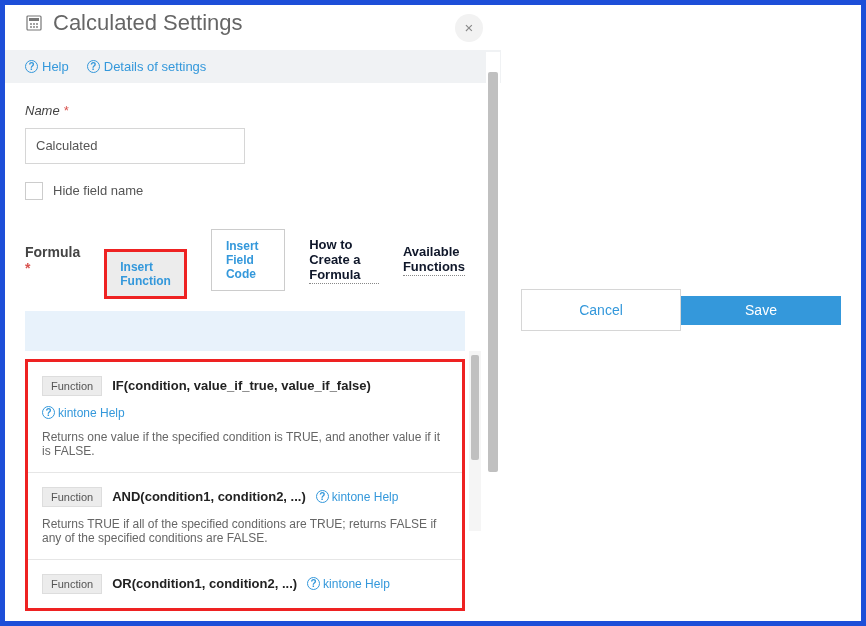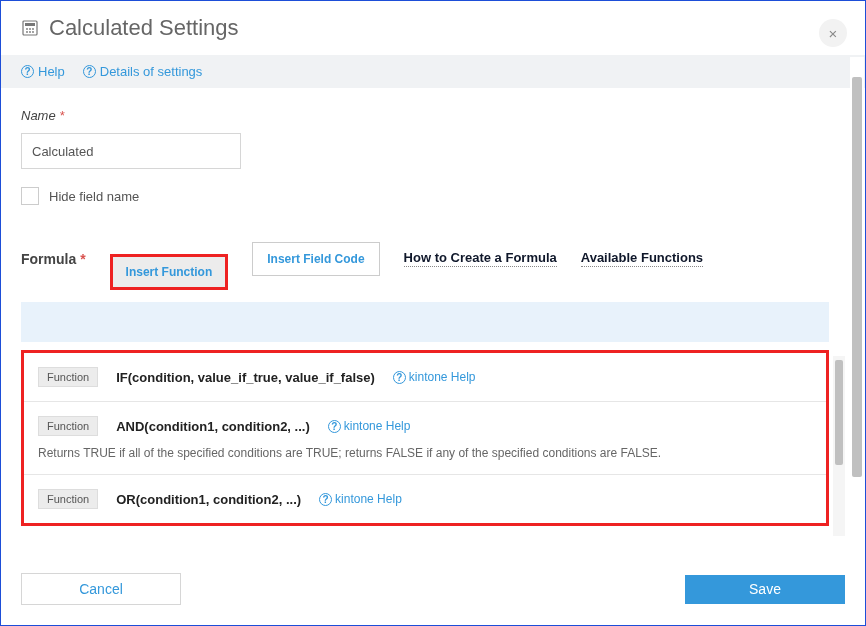--- a/index.html
+++ b/index.html
@@ -1,17 +1,17 @@
 <!DOCTYPE html>
 <html><head>
   <meta charset="utf-8">
   <style>
     * { box-sizing: border-box; margin: 0; padding: 0; }
     body { font-family: Arial, sans-serif; font-size: 13px; color: #333; background: #fff; }
-    .dialog { width: 866px; height: 626px; border: 1px solid #1d4ed8; position: relative; display: flex; flex-direction: column; }
+    .dialog { width: 866px; height: 626px; border: 5px solid #1d4ed8; position: relative; display: flex; flex-direction: row; align-items: center; }
     .content-area { flex: 1; overflow: hidden; position: relative; }
     .scroll-track-right { position: absolute; right: 1px; top: 56px; width: 14px; height: 480px; background: #fff; }
     .scroll-thumb-right { position: absolute; top: 20px; left: 2px; width: 10px; height: 400px; background: #c0c0c0; border-radius: 2px; }
     .scroll-track-inner { position: absolute; right: 20px; top: 355px; width: 12px; height: 180px; background: #f5f5f5; }
     .scroll-thumb-inner { position: absolute; top: 4px; left: 2px; width: 8px; height: 105px; background: #c0c0c0; border-radius: 2px; }
     .header { display: flex; align-items: center; padding: 14px 20px; }
     .header-icon { width: 18px; height: 18px; margin-right: 10px; display: inline-flex; align-items: center; justify-content: center; }
     .header-title { font-size: 22px; font-weight: 300; color: #666; }
     .close-btn { position: absolute; right: 18px; top: 18px; width: 28px; height: 28px; border-radius: 50%; background: #f2f2f2; display: flex; align-items: center; justify-content: center; color: #888; cursor: pointer; font-size: 15px; }
     .help-bar { background: #f0f2f4; padding: 9px 20px; display: flex; gap: 18px; }
@@ -25,27 +25,27 @@
     .hide-label { font-size: 13px; color: #555; }
     .formula-row { margin-top: 22px; display: flex; align-items: center; gap: 24px; font-weight: bold; }
     .formula-lbl { font-size: 14px; color: #444; }
     .btn-box { border: 1px solid #ccc; padding: 9px 14px; font-size: 12px; color: #3498db; background: #fff; cursor: pointer; }
     .btn-box.highlight { border: 3px solid #e22; background: #ececec; padding: 8px 13px; margin-top: 27px; }
     .text-link { font-size: 13px; color: #0f172a; border-bottom: 1px dotted #888; padding-bottom: 1px; cursor: pointer; }
     .formula-bar { margin-top: 12px; height: 40px; background: #e8f2fb; border: none; }
     .func-list { margin-top: 8px; border: 3px solid #e22; padding: 0; }
     .func-item { border-top: 1px solid #e6e6e6; padding: 14px 14px; }
     .func-item:first-child { border-top: none; }
-    .func-head { display: flex; align-items: center; gap: 18px; flex-wrap: wrap; }
+    .func-head { display: flex; align-items: center; gap: 10px; flex-wrap: wrap; }
     .tag { background: #ececec; border: 1px solid #ddd; padding: 3px 8px; font-size: 11px; color: #555; }
     .sig { font-size: 13px; font-weight: bold; color: #222; }
     .help-small { color: #3498db; font-size: 12px; display: inline-flex; align-items: center; gap: 3px; cursor: pointer; }
     .desc { margin-top: 10px; font-size: 12px; color: #666; }
     .footer { padding: 14px 20px 20px 20px; display: flex; justify-content: space-between; align-items: center; background:#fff; }
-    .cancel-btn { border: 1px solid #d6d6d6; background: #fff; color: #3498db; width: 160px; height: 32px; font-size: 14px; cursor: pointer; }
+    .cancel-btn { border: 1px solid #d6d6d6; background: #fff; color: #3498db; width: 160px; height: 42px; font-size: 14px; cursor: pointer; }
     .save-btn { border: none; background: #3498db; color: #fff; width: 160px; height: 29px; font-size: 14px; cursor: pointer; }
     .q-mark { display:inline-block; width:13px; height:13px; border:1.5px solid #3498db; border-radius:50%; font-size:10px; line-height:12px; text-align:center; color:#3498db; font-weight:bold; }
   </style>
 </head>
 <body>
 
 <div class="dialog">
 
   <div class="content-area">
 
@@ -109,20 +109,21 @@
 
         <div class="func-item">
           <div class="func-head">
             <span class="tag">Function</span>
             <span class="sig">IF(condition, value_if_true, value_if_false)</span>
             <span class="help-small">
               <span class="q-mark">?</span>
               <span>kintone Help</span>
             </span>
           </div>
+          <div class="desc">Returns one value if the specified condition is TRUE, and another value if it is FALSE.</div>
         </div>
 
         <div class="func-item">
           <div class="func-head">
             <span class="tag">Function</span>
             <span class="sig">AND(condition1, condition2, ...)</span>
             <span class="help-small">
               <span class="q-mark">?</span>
               <span>kintone Help</span>
             </span>

